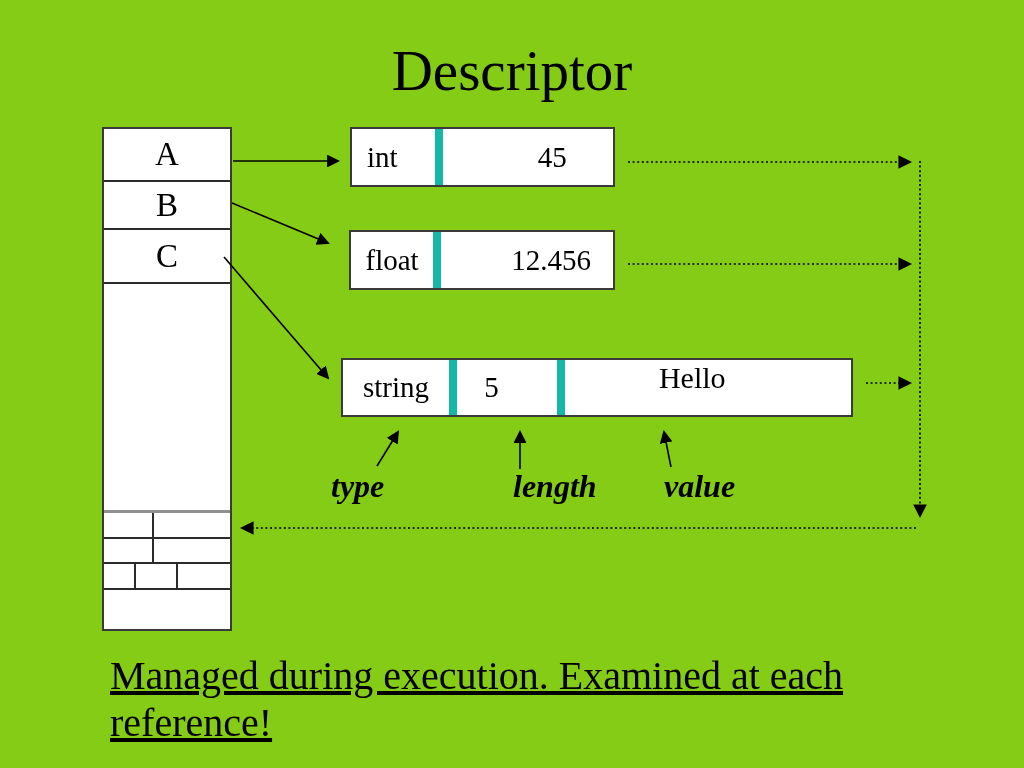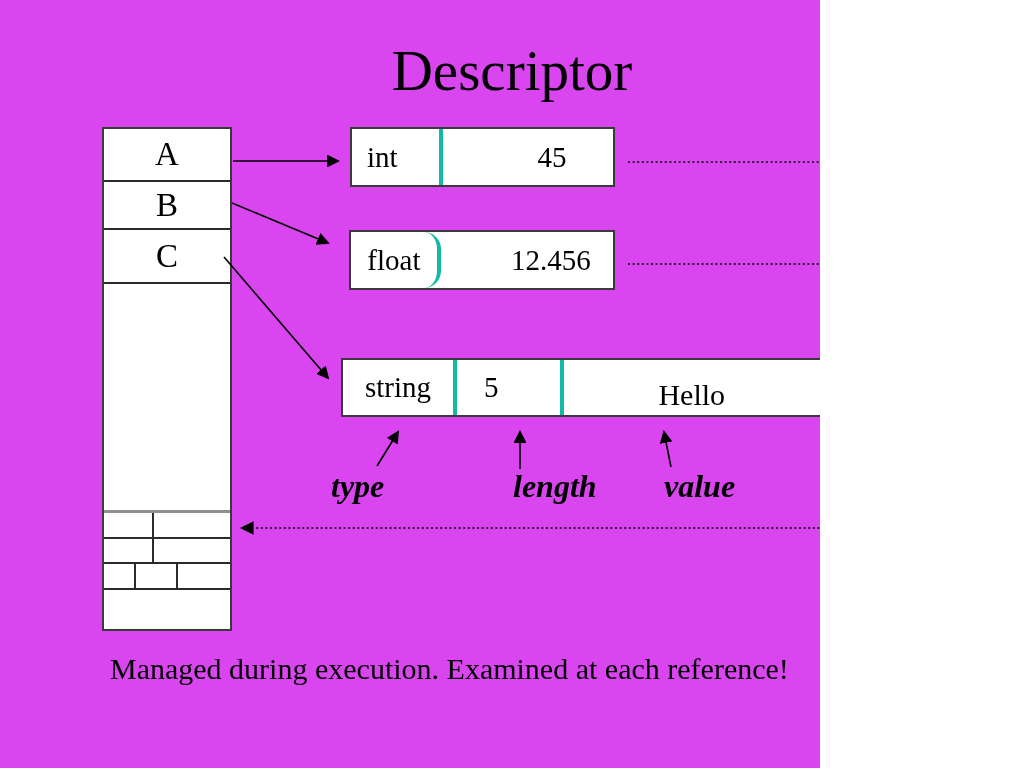--- a/index.html
+++ b/index.html
@@ -2,21 +2,21 @@
 <html><head>
 <meta charset="utf-8">
 <style>
   * { margin:0; padding:0; box-sizing:border-box; }
   html,body { background:#ffffff; }
   body {
     width:1024px; height:768px;
     font-family:"Liberation Serif","DejaVu Serif",serif;
     color:#000000; position:relative;
   }
-  .slide { position:absolute; inset:0; width:820px; height:768px; background:#d946ef; overflow:hidden; }
+  .slide { position:absolute; inset:0; width:1024px; height:768px; background:#84cc16; overflow:hidden; }
 
   .title {
     position:absolute; top:40px; left:0; width:1024px;
     text-align:center; font-size:57px; font-weight:400; line-height:1.1;
   }
 
   
   .memtable {
     position:absolute; left:102px; top:127px; width:130px; height:504px;
     border:2px solid #3a3a3a; background:#ffffff;
@@ -34,46 +34,47 @@
   .subcell { height:100%; border-right:2px solid #2b2b2b; }
   .w50 { width:50px; } .w32 { width:32px; } .w42 { width:42px; }
 
   
   .box {
     position:absolute; display:flex; background:#ffffff;
     border:2px solid #3a3a3a;
   }
   .cell {
     height:100%; display:flex; align-items:center;
-    font-size:29px; border-right:4px solid #14b8a6;
+    font-size:29px; border-right:8px solid #14b8a6;
   }
   .cell:last-child { border-right:none;margin-left:48px; }
   .box-int    { left:350px; top:127px; width:265px; height:60px; }
   .box-float  { left:349px; top:230px; width:266px; height:60px; }
   .box-string { left:341px; top:358px; width:512px; height:59px; }
 
   .c-int-type   { width:110px; padding-left:15px; }
   .c-int-val    { width:155px; justify-content:center; }
-  .c-float-type { width:111px; justify-content:center;border-radius:17px; }
+  .c-float-type { width:111px; justify-content:center; }
   .c-float-val  { width:155px; justify-content:center; }
   .c-str-type   { width:129px; justify-content:center; }
   .c-str-len    { width:118px; padding-left:27px; }
-  .c-str-val    { width:265px; padding-left:46px; align-items:flex-start; padding-top:18px; font-size:30px; }
+  .c-str-val    { width:265px; padding-left:46px; align-items:flex-start; padding-top:1px; font-size:30px; }
 
   
   .fieldlabel {
     position:absolute; font-size:32px; font-weight:bold; font-style:italic;
   }
   .lbl-type   { left:331px; top:468px; }
   .lbl-length { left:513px; top:468px; }
   .lbl-value  { left:632px; top:468px;margin-left:32px; }
 
   .footer {
     position:absolute; left:110px; top:652px; width:860px;
-    font-size:30px;
+    font-size:40px;
+    text-decoration:underline;
   }
 
   svg.overlay { position:absolute; inset:0; pointer-events:none; }
   .solidline  { stroke:#000000; stroke-width:1.6; fill:none; }
   .dottedline { stroke:#000000; stroke-width:1.7; fill:none; stroke-dasharray:2 2.6; }
 </style>
 </head>
 <body>
 
 <div class="slide">

